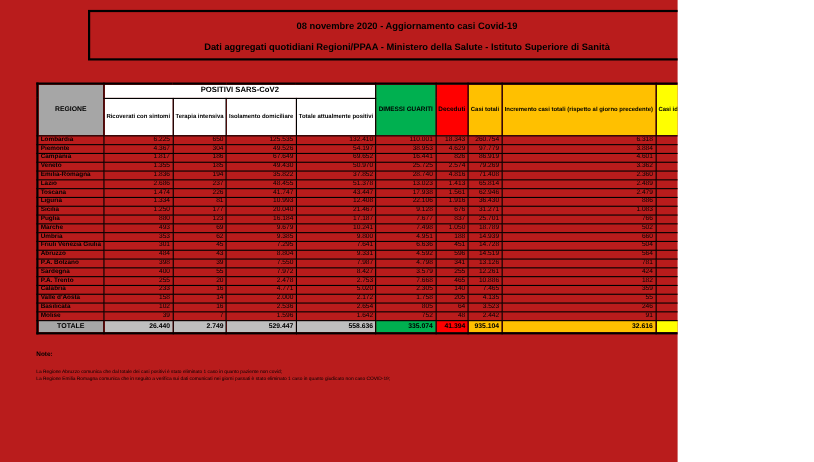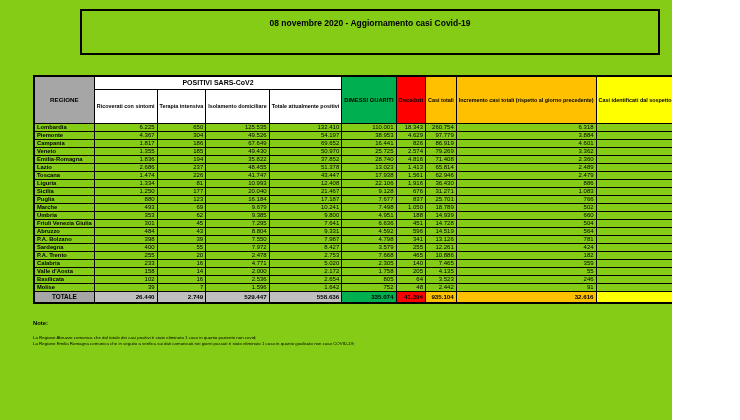--- a/index.html
+++ b/index.html
@@ -1,16 +1,16 @@
 <!DOCTYPE html>
 <html><head>
 <meta charset="utf-8">
 <style>
   html,body{margin:0;padding:0;background:#fff;}
-  .page{position:relative;width:672px;height:420px;background:#84cc16;overflow:hidden;
+  .page{position:relative;width:616px;height:420px;background:#b91c1c;overflow:hidden;
         font-family:"Liberation Sans",sans-serif;color:#000;}
   .title-box{position:absolute;left:80px;top:9px;width:580px;height:46px;
              border:2px solid #000;box-sizing:border-box;text-align:center;}
   .title-line1{margin-top:7px;font-size:8.5px;font-weight:700;}
   .title-line2{margin-top:9px;font-size:8.5px;font-weight:700;}
   table.covid{position:absolute;left:33px;top:75px;border-collapse:collapse;
               table-layout:fixed;border:2px solid #000;}
   table.covid th,table.covid td{border:1px solid #000;overflow:hidden;white-space:nowrap;
               box-sizing:border-box;padding:0 2px;}
   thead th{font-weight:700;text-align:center;white-space:normal;line-height:6px;}
@@ -30,20 +30,21 @@
   .notes-heading{font-size:5.8px;font-weight:700;margin-bottom:9px;}
   .note-line{font-size:4.4px;line-height:6px;color:#000;}
 </style>
 </head>
 <body>
 
 <div class="page">
 
   <div class="title-box">
     <div class="title-line1">08 novembre 2020 - Aggiornamento casi Covid-19</div>
+    <div class="title-line2">Dati aggregati quotidiani Regioni/PPAA - Ministero della Salute - Istituto Superiore di Sanità</div>
   </div>
 
   <table class="covid">
     <colgroup>
       <col style="width:72px">
         <col style="width:41px">
         <col style="width:40px">
         <col style="width:41px">
       <col style="width:43px">
         <col style="width:41px">

